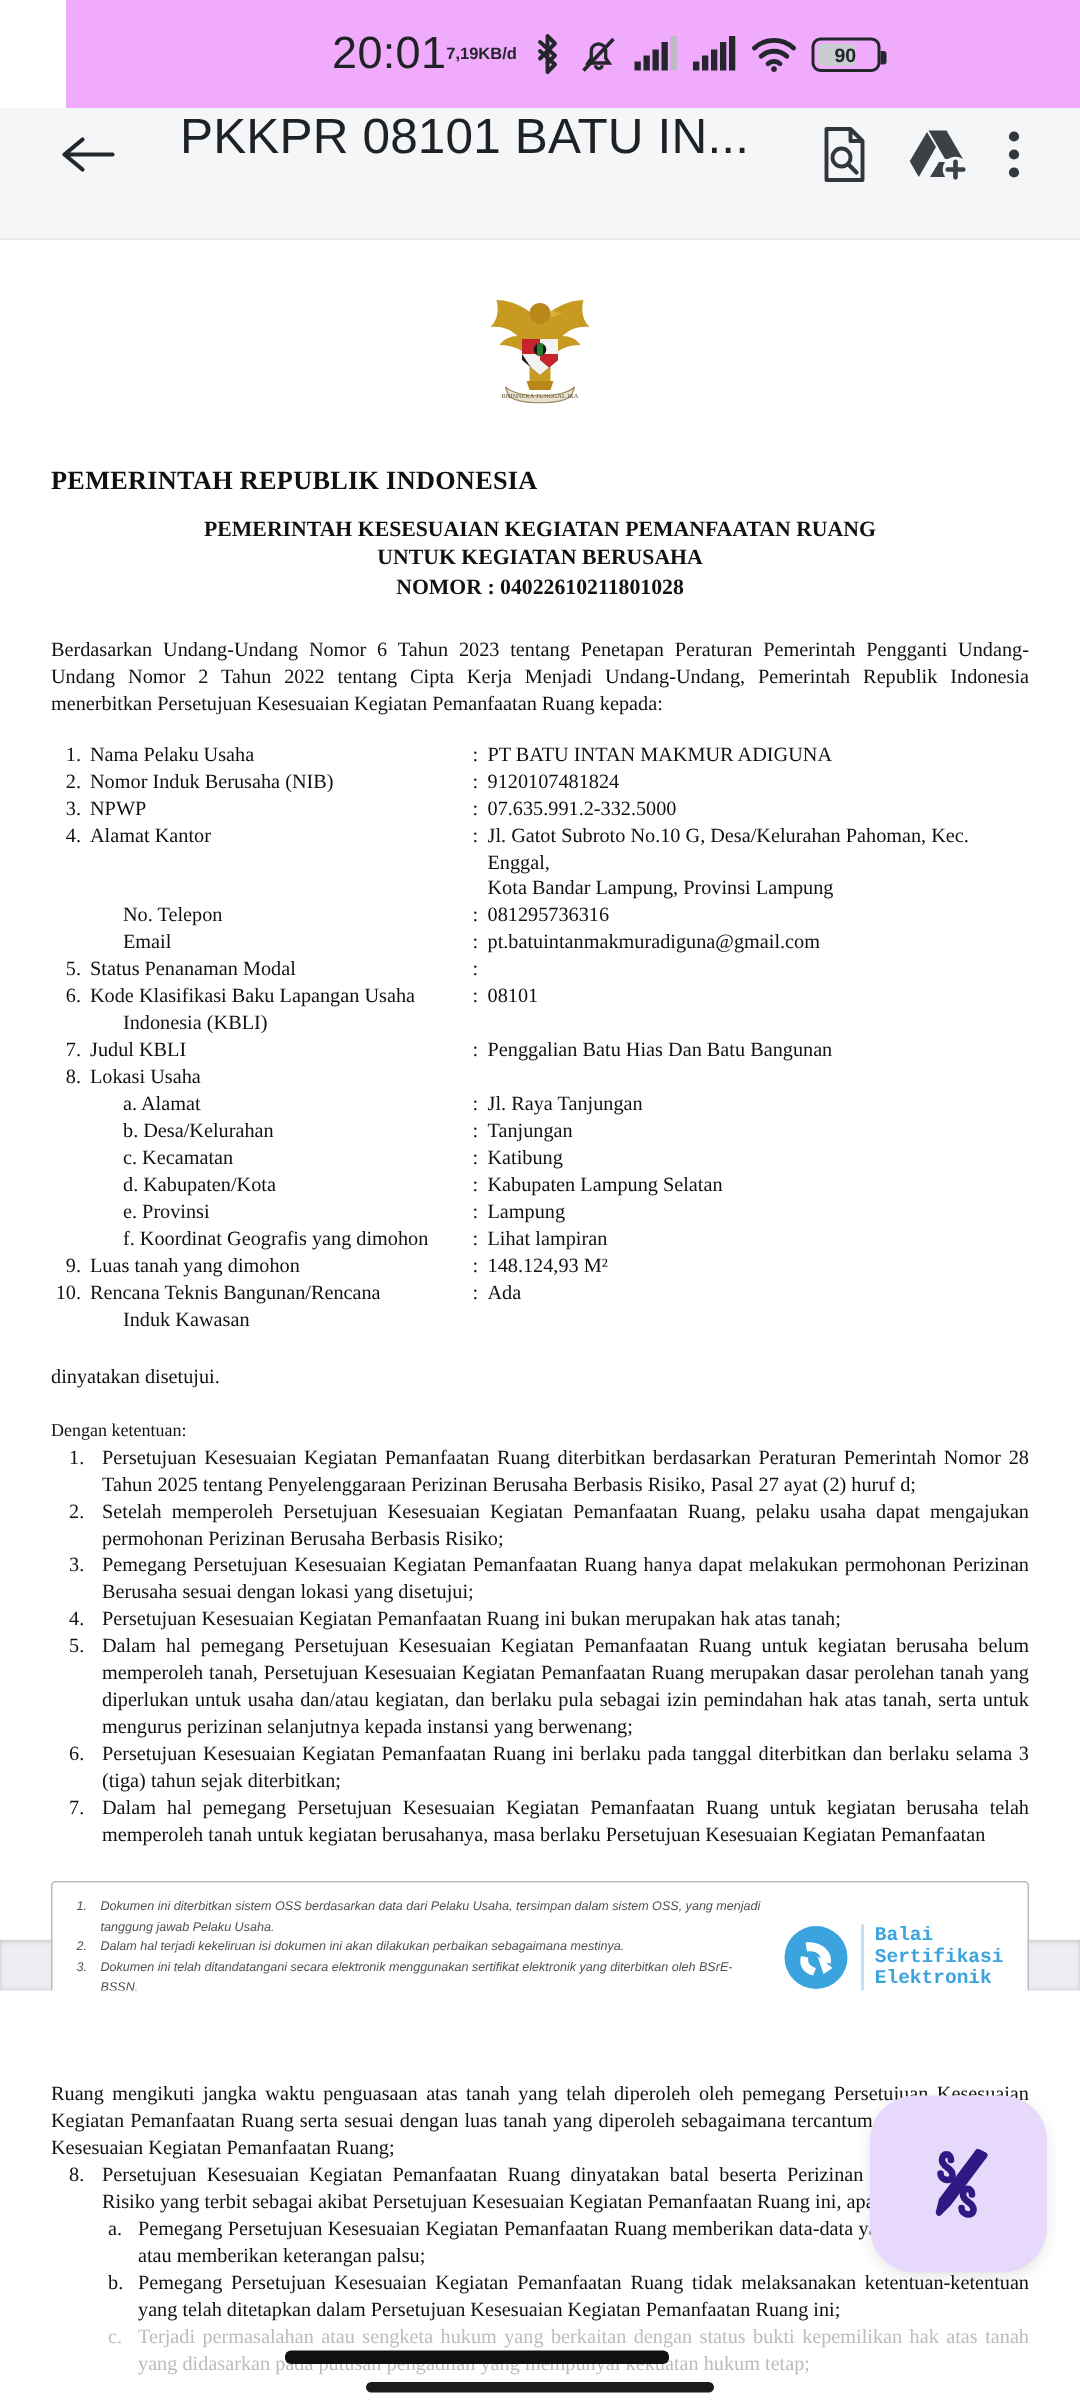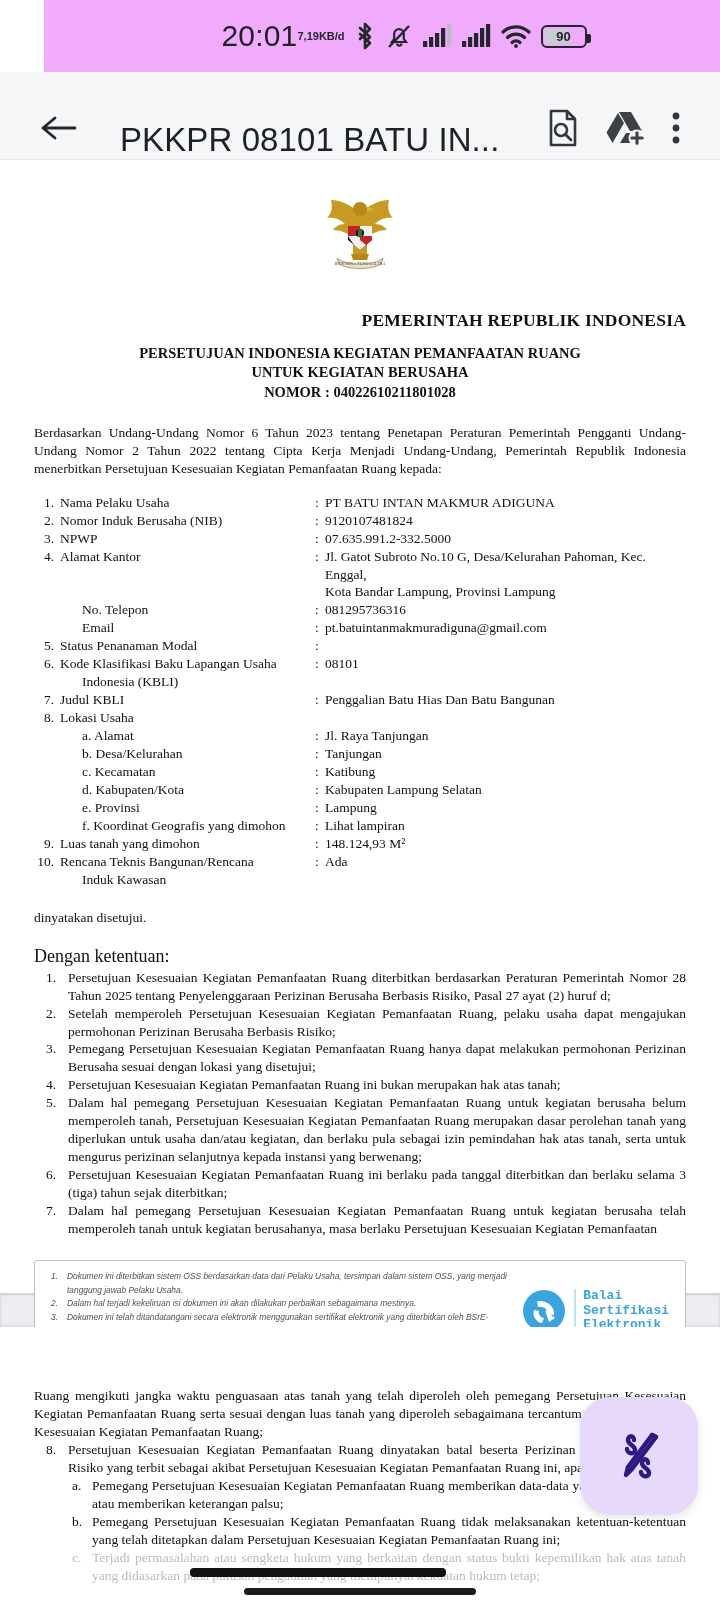--- a/index.html
+++ b/index.html
@@ -31,21 +31,21 @@
   .batt::after{ content:""; position:absolute; right:-6px; top:7px; width:4px; height:9px;
                 background:#23272c; border-radius:0 2px 2px 0; }
   .batt-fill{ position:absolute; left:2px; top:2px; bottom:2px; width:60%;
               background:#c9ccd1; border-radius:3px; }
   .batt-num{ position:relative; font-size:13px; font-weight:700; color:#23272c; }
 
   
   .appbar{
     height:88px; width:100%;
     background:#f5f6f8;
-    display:flex; align-items:flex-end;
+    display:flex; align-items:flex-start;
     padding:0 24px 0 28px;
     border-bottom:1px solid #e3e5e9;
   }
   .appbar-title{
     flex:1; font-size:33px; color:#1f2225;
     margin-left:30px; white-space:nowrap; overflow:hidden;
     letter-spacing:.1px;
   }
   .ab-btn{ width:62px; height:62px; display:flex; align-items:center; justify-content:center;
            flex:0 0 auto; }
@@ -64,37 +64,37 @@
     position:relative;
   }
   .page1{ height:1133px; }
   .page-gap{ height:34px; background:#eceef2;
              box-shadow:inset 0 2px 3px rgba(0,0,0,.12), inset 0 -2px 3px rgba(0,0,0,.06); }
   .page2{ padding-top:60px; }
 
   
   .emblem-wrap{ display:flex; justify-content:center; margin-top:6px; margin-bottom:30px; }
 
-  .hdr1{ text-align:right; font-weight:bold; font-size:17.5px; letter-spacing:.2px; }
+  .hdr1{ text-align:left; font-weight:bold; font-size:17.5px; letter-spacing:.2px; }
   .hdr2{ text-align:center; font-weight:bold; font-size:14.5px; line-height:1.33; margin-top:13px; }
 
   .intro{ margin-top:22px; font-size:13.5px; line-height:1.33; text-align:justify; }
 
   
   .kv{ margin-top:16px; font-size:13.5px; line-height:1.33; }
   .kv-row{ display:flex; align-items:flex-start; }
   .kv-num{ width:26px; text-align:right; padding-right:6px; flex:0 0 auto; }
   .kv-label{ width:255px; flex:0 0 auto; }
   .kv-label.ind{ padding-left:22px; }
   .kv-colon{ width:10px; flex:0 0 auto; }
   .kv-val{ flex:1; }
   .kv-val-cont{ margin-left:291px; }
 
   .disetujui{ margin-top:21px; font-size:13.5px; }
-  .ketentuan-hd{ margin-top:20px; font-size:18px; }
+  .ketentuan-hd{ margin-top:20px; font-size:12px; }
 
   ol.ket{ margin-top:2px; font-size:13.5px; line-height:1.33; list-style:none; }
   ol.ket > li{ display:flex; align-items:flex-start; margin-bottom:0px; }
   ol.ket > li .mk{ width:34px; flex:0 0 auto; padding-left:12px; }
   ol.ket > li .bd{ flex:1; text-align:justify; }
 
   ol.sub{ list-style:none; margin-top:0; }
   ol.sub > li{ display:flex; align-items:flex-start; }
   ol.sub > li .mk{ width:24px; flex:0 0 auto; padding-left:4px; }
   ol.sub > li .bd{ flex:1; text-align:justify; }
@@ -249,21 +249,21 @@
         <circle cx="45" cy="41" r="4.2" fill="#141414"></circle>
         <path d="M43 37 h4 v8 h-4 Z" fill="#2b7a2b"></path>
 
         <path d="M22 66 C30 74 60 74 68 66 L66 72 C58 78 32 78 24 72 Z" fill="#e9e2cf" stroke="#9b8b5e" stroke-width="0.8"></path>
         <text x="45" y="73" font-size="4.2" text-anchor="middle" fill="#5b4f30" font-family="Liberation Serif, serif">BHINNEKA TUNGGAL IKA</text>
       </svg>
     </div>
 
     <div class="hdr1">PEMERINTAH REPUBLIK INDONESIA</div>
     <div class="hdr2">
-      <div>PERSETUJUAN INDONESIA KEGIATAN PEMANFAATAN RUANG</div>
+      <div>PEMERINTAH KESESUAIAN KEGIATAN PEMANFAATAN RUANG</div>
       <div>UNTUK KEGIATAN BERUSAHA</div>
       <div>NOMOR : 04022610211801028</div>
     </div>
 
     <div class="intro">Berdasarkan Undang-Undang Nomor 6 Tahun 2023 tentang Penetapan Peraturan Pemerintah Pengganti Undang-Undang Nomor 2 Tahun 2022 tentang Cipta Kerja Menjadi Undang-Undang, Pemerintah Republik Indonesia menerbitkan Persetujuan Kesesuaian Kegiatan Pemanfaatan Ruang kepada:</div>
 
     <div class="kv">
 
       <div class="kv-row">
           <span class="kv-num">1.</span>

